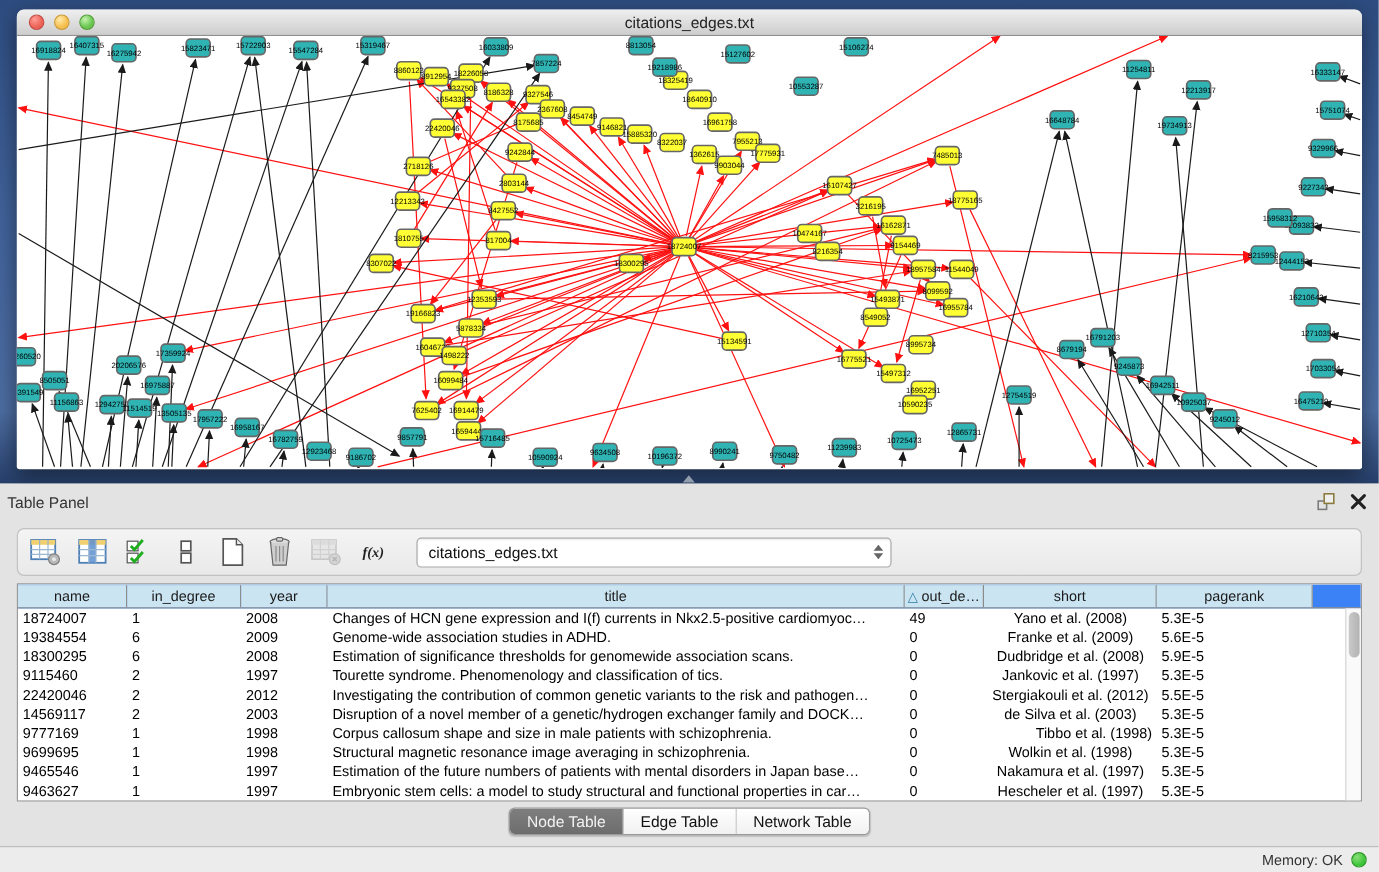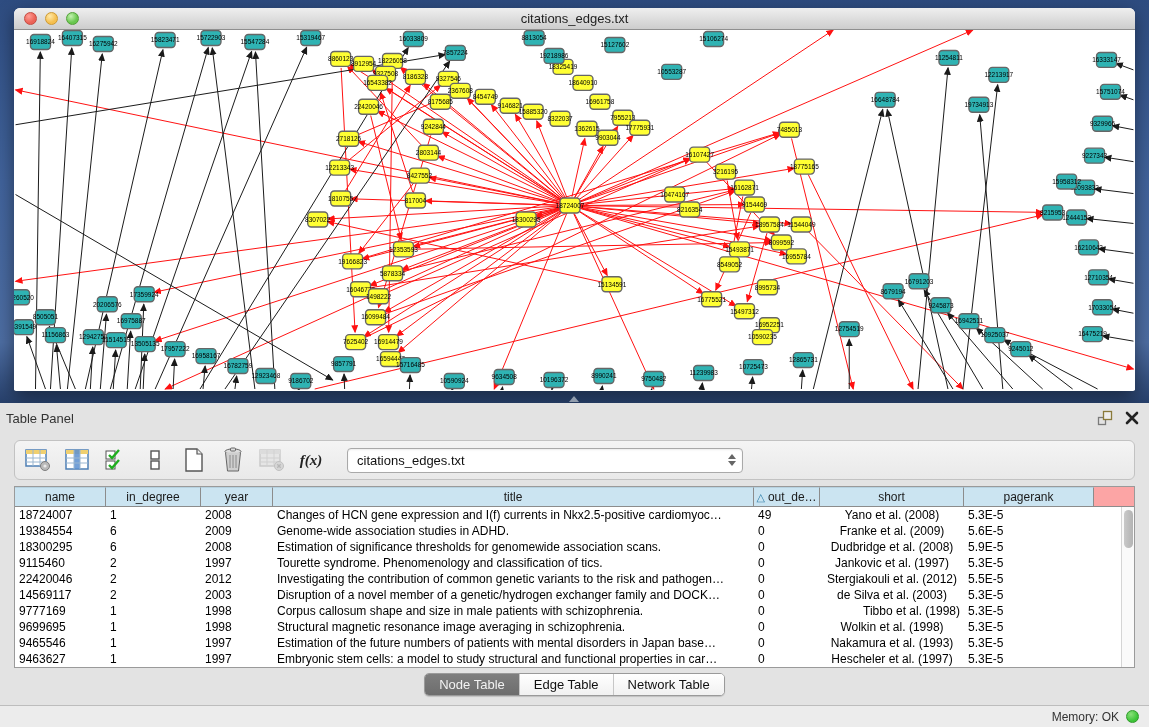--- a/index.html
+++ b/index.html
@@ -31,32 +31,32 @@
   .panel-header { height:30px; padding:0 6px; display:flex; align-items:center; justify-content:space-between; }
   .panel-header .ph-title { font-size:13px; color:#333; }
   .ph-icons { display:flex; align-items:center; gap:12px; margin-right:4px; }
   .ph-icons span { cursor:pointer; display:inline-flex; }
 
   .toolbar { position:absolute; left:14px; top:37px; width:1121px; height:40px;
              background:linear-gradient(180deg,#f4f4f4,#e9e9e9); border:1px solid #c2c2c2; border-radius:6px;
              display:flex; align-items:center; padding:0 8px; gap:9px; }
   .tbtn { width:30px; height:30px; background:transparent; border:none; display:flex; align-items:center;
           justify-content:center; cursor:pointer; }
-  .fx { font-family:"Liberation Serif", serif; font-style:italic; font-weight:bold; font-size:15px; color:#222; }
+  .fx { font-family:"Liberation Serif", serif; font-style:italic; font-weight:bold; font-size:12px; color:#222; }
   .combo { margin-left:12px; width:396px; height:25px; background:#fff; border:1px solid #a9a9a9; border-radius:4px;
            display:flex; align-items:center; justify-content:space-between; padding:0 6px 0 9px; font-size:13px;
            color:#111; cursor:pointer; box-shadow:inset 0 1px 2px rgba(0,0,0,.08); }
   .stepper { display:flex; flex-direction:column; gap:2px; align-items:center; }
   .stepper i { width:0; height:0; border-left:4px solid transparent; border-right:4px solid transparent; }
   .stepper .up { border-bottom:5px solid #666; }
   .stepper .down { border-top:5px solid #666; }
 
   .table-frame { position:absolute; left:14px; top:83px; width:1121px; height:182px; background:#fff;
                  border:1px solid #9a9a9a; overflow:hidden; }
-  .thead { display:flex; height:20px; background:#fca5a5; border-bottom:1px solid #8c8c8c; }
+  .thead { display:flex; height:20px; background:#3b82f6; border-bottom:1px solid #8c8c8c; }
   .th { background:#cbe4f1; border-right:1px solid #8c8c8c; border-top:1px solid #b7d2e0;
         font-size:12px; color:#1a1a1a; text-align:center; line-height:19px; overflow:hidden; white-space:nowrap;
         cursor:pointer; flex:0 0 auto; }
   .th .sort { color:#2e7da8; font-size:11px; margin-right:3px; }
   .tbody { position:relative; }
   .tr { display:flex; height:16px; line-height:16px; font-size:12px; color:#000; cursor:default; }
   .td { flex:0 0 auto; overflow:hidden; white-space:nowrap; padding:0 4px; }
   .vscroll { position:absolute; right:0; top:20px; bottom:0; width:13px; background:#fafafa;
              border-left:1px solid #d5d5d5; }
   .vthumb { position:absolute; left:2px; top:3px; width:9px; height:38px; border-radius:5px;
@@ -906,21 +906,21 @@
             <div class="td" style="width: 66px; text-align: left;">0</div>
             <div class="td" style="width: 144px; text-align: center;">Wolkin et al. (1998)</div>
             <div class="td" style="width: 130px; text-align: left;">5.3E-5</div>
           </div>
           <div class="tr">
             <div class="td" style="width: 91px; text-align: left;">9465546</div>
             <div class="td" style="width: 95px; text-align: left;">1</div>
             <div class="td" style="width: 72px; text-align: left;">1997</div>
             <div class="td" style="width: 481px; text-align: left;">Estimation of the future numbers of patients with mental disorders in Japan base…</div>
             <div class="td" style="width: 66px; text-align: left;">0</div>
-            <div class="td" style="width: 144px; text-align: center;">Nakamura et al. (1993)</div>
+            <div class="td" style="width: 144px; text-align: center;">Nakamura et al. (1997)</div>
             <div class="td" style="width: 130px; text-align: left;">5.3E-5</div>
           </div>
           <div class="tr">
             <div class="td" style="width: 91px; text-align: left;">9463627</div>
             <div class="td" style="width: 95px; text-align: left;">1</div>
             <div class="td" style="width: 72px; text-align: left;">1997</div>
             <div class="td" style="width: 481px; text-align: left;">Embryonic stem cells: a model to study structural and functional properties in car…</div>
             <div class="td" style="width: 66px; text-align: left;">0</div>
             <div class="td" style="width: 144px; text-align: center;">Hescheler et al. (1997)</div>
             <div class="td" style="width: 130px; text-align: left;">5.3E-5</div>

